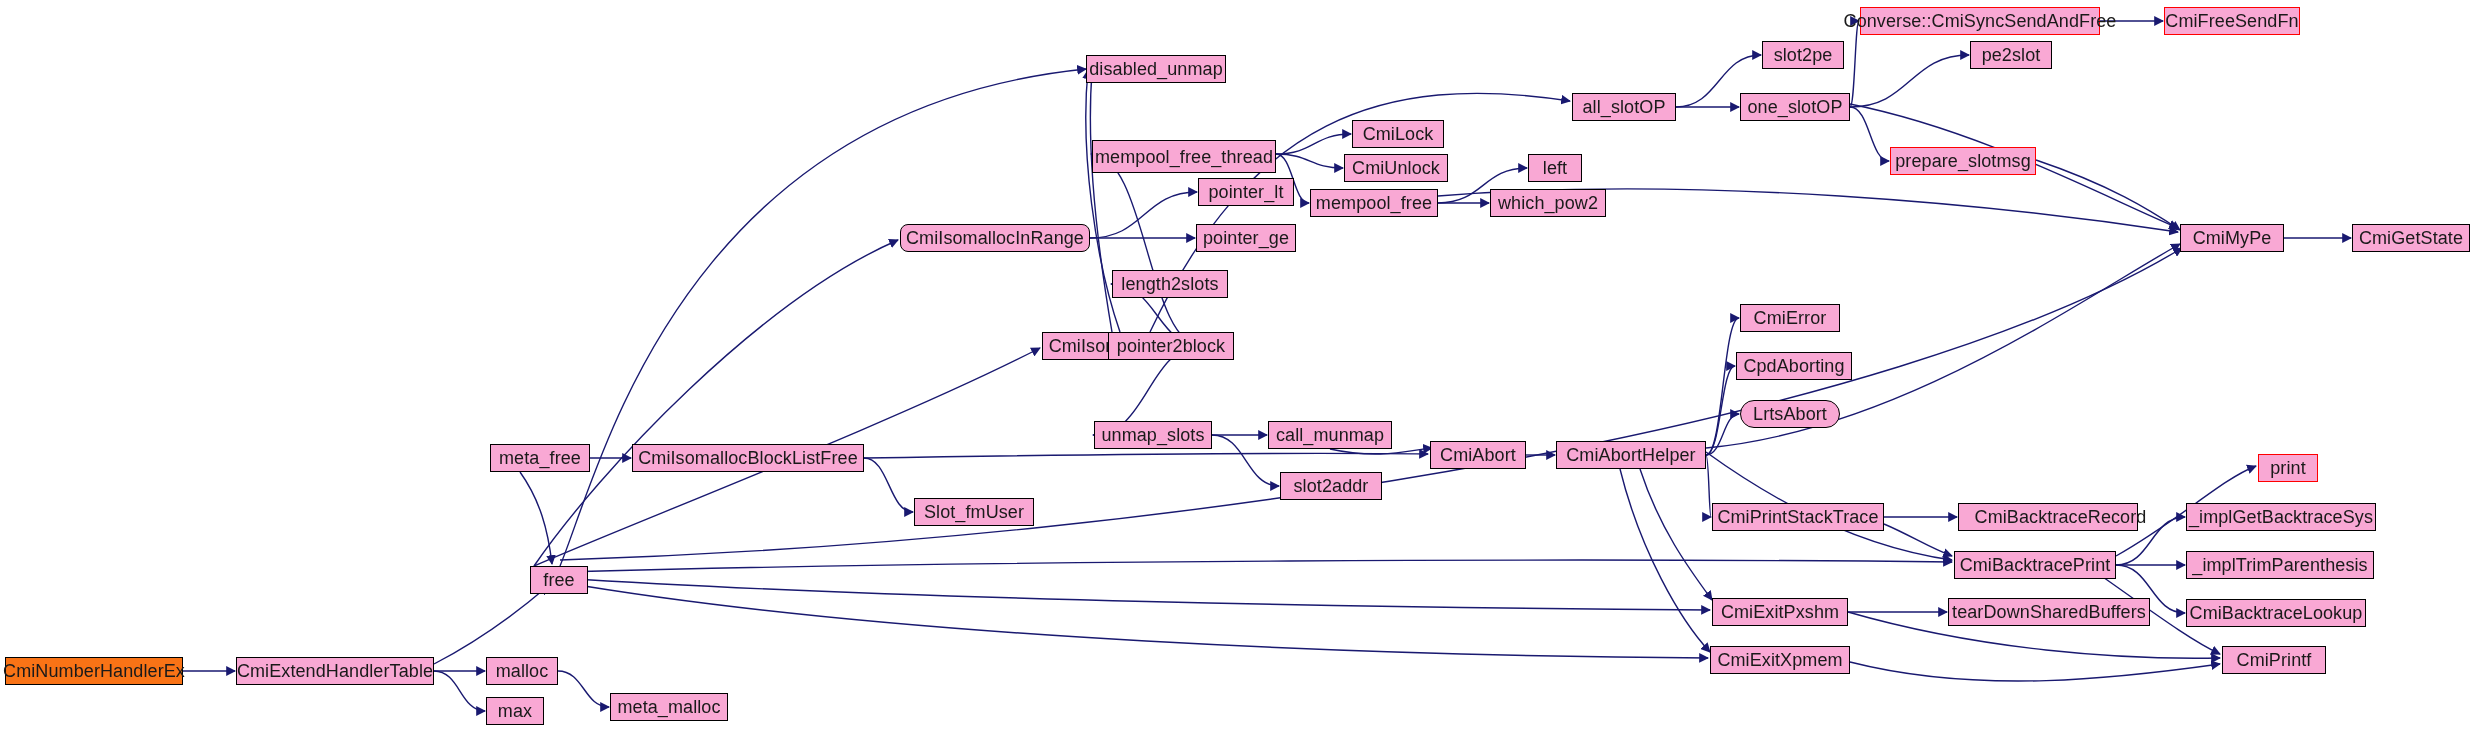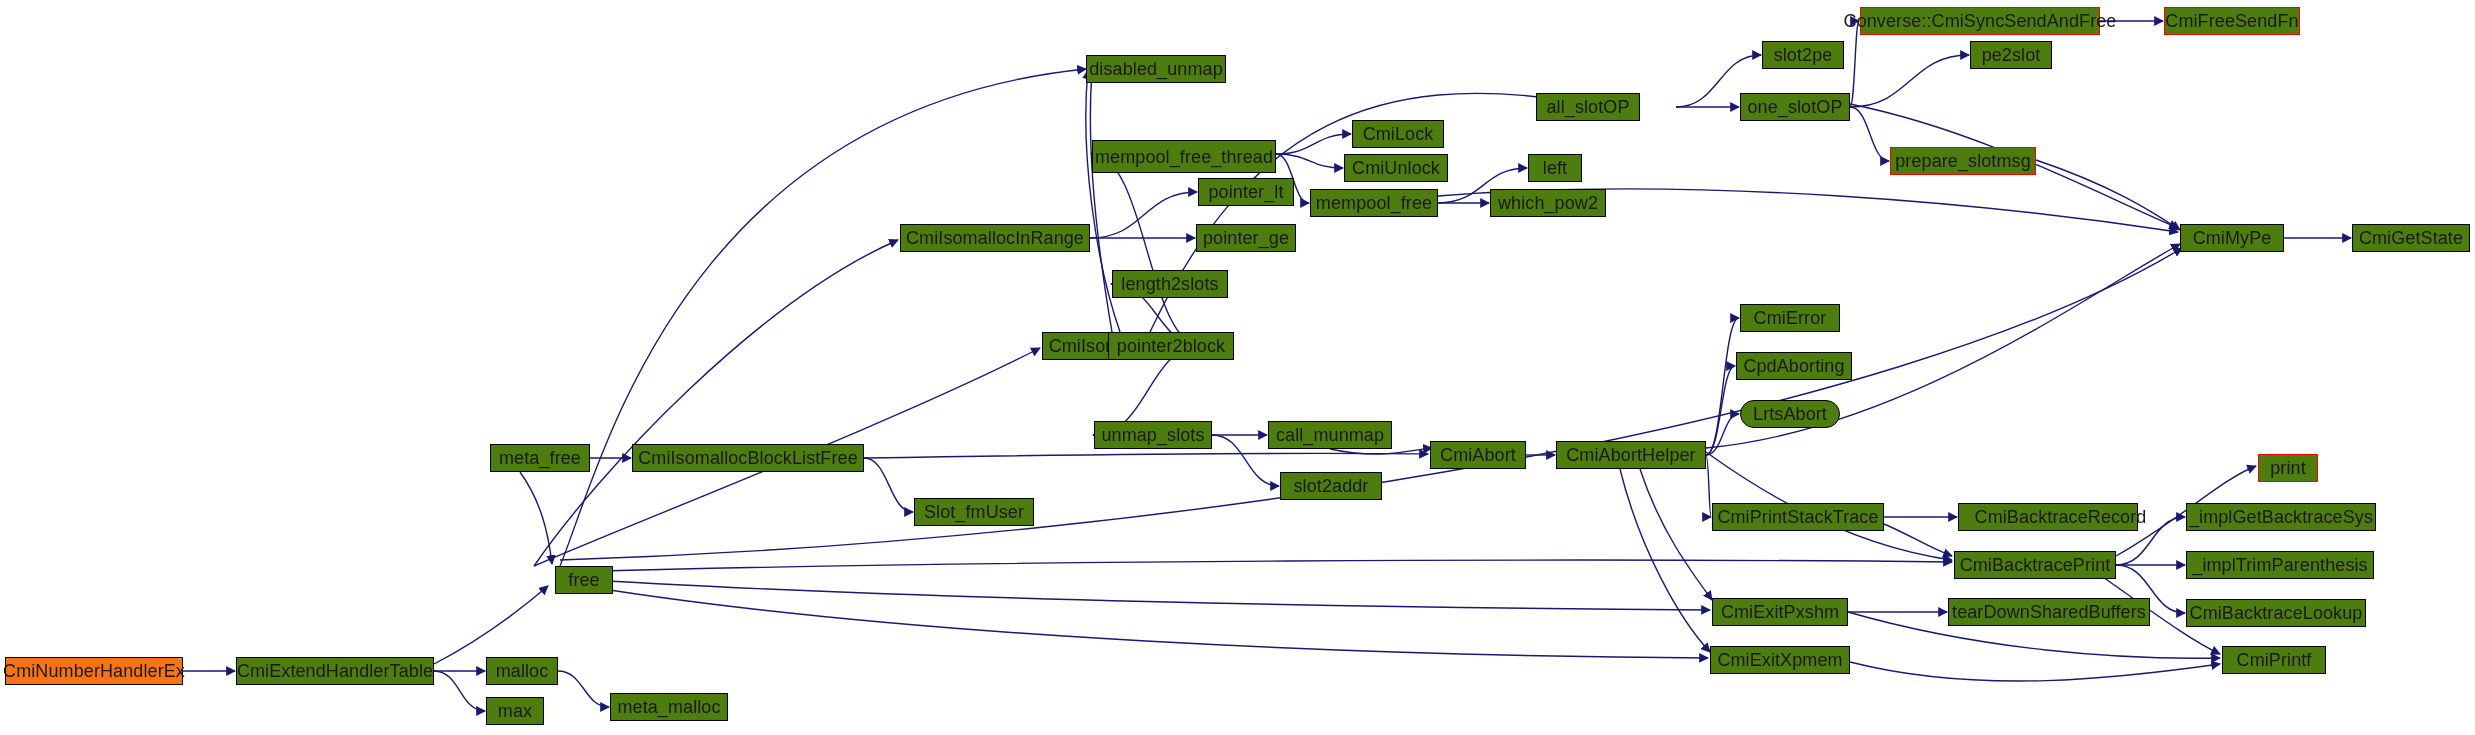--- a/index.html
+++ b/index.html
@@ -22,21 +22,21 @@
     width: 2475px;
     height: 735px;
     pointer-events: none;
   }
   .node {
     position: absolute;
     box-sizing: border-box;
     display: flex;
     align-items: center;
     justify-content: center;
-    background: #4d7c0f;
+    background: #f9a8d4;
     border: 1px solid #000000;
     color: #1a1a1a;
     font-size: 18px;
     line-height: 1;
     white-space: nowrap;
     letter-spacing: 0.1px;
     z-index: 5;
   }
   .node.root {
     background: #f97316;
@@ -132,33 +132,33 @@
       </div>
       <div class="node" style="left: 486px; top: 657px; width: 72px; height: 28px;">
         <span>malloc</span>
       </div>
       <div class="node" style="left: 486px; top: 697px; width: 58px; height: 28px;">
         <span>max</span>
       </div>
       <div class="node" style="left: 610px; top: 693px; width: 118px; height: 28px;">
         <span>meta_malloc</span>
       </div>
-      <div class="node" style="left: 555px; top: 566px; width: 58px; height: 28px;">
+      <div class="node" style="left: 530px; top: 566px; width: 58px; height: 28px;">
         <span>free</span>
       </div>
       <div class="node" style="left: 490px; top: 444px; width: 100px; height: 28px;">
         <span>meta_free</span>
       </div>
       <div class="node" style="left: 632px; top: 444px; width: 232px; height: 28px;">
         <span>CmiIsomallocBlockListFree</span>
       </div>
       <div class="node" style="left: 914px; top: 498px; width: 120px; height: 28px;">
         <span>Slot_fmUser</span>
       </div>
-      <div class="node" style="left: 900px; top: 224px; width: 190px; height: 28px;">
+      <div class="node" style="left: 900px; top: 224px; width: 190px; height: 28px; border-radius: 8px;">
         <span>CmiIsomallocInRange</span>
       </div>
       <div class="node" style="left: 1198px; top: 178px; width: 96px; height: 28px;">
         <span>pointer_lt</span>
       </div>
       <div class="node" style="left: 1196px; top: 224px; width: 100px; height: 28px;">
         <span>pointer_ge</span>
       </div>
       <div class="node" style="left: 1042px; top: 332px; width: 160px; height: 28px;">
         <span>CmiIsomallocFree</span>
@@ -192,21 +192,21 @@
       </div>
       <div class="node" style="left: 1268px; top: 421px; width: 124px; height: 28px;">
         <span>call_munmap</span>
       </div>
       <div class="node" style="left: 1280px; top: 472px; width: 102px; height: 28px;">
         <span>slot2addr</span>
       </div>
       <div class="node" style="left: 1086px; top: 55px; width: 140px; height: 28px;">
         <span>disabled_unmap</span>
       </div>
-      <div class="node" style="left: 1536px; top: 93px; width: 104px; height: 28px;">
+      <div class="node" style="left: 1572px; top: 93px; width: 104px; height: 28px;">
         <span>all_slotOP</span>
       </div>
       <div class="node" style="left: 1740px; top: 93px; width: 110px; height: 28px;">
         <span>one_slotOP</span>
       </div>
       <div class="node" style="left: 1762px; top: 41px; width: 82px; height: 28px;">
         <span>slot2pe</span>
       </div>
       <div class="node red" style="left: 1860px; top: 7px; width: 240px; height: 28px;">
         <span>Converse::CmiSyncSendAndFree</span>

